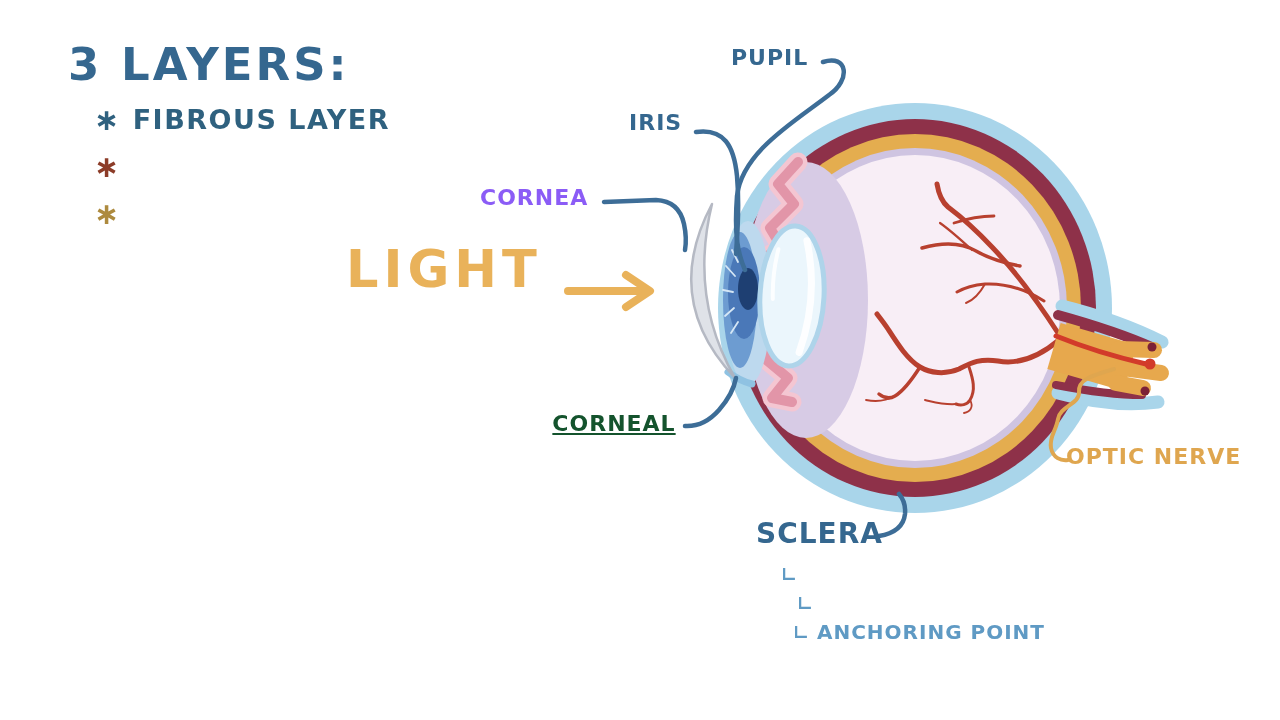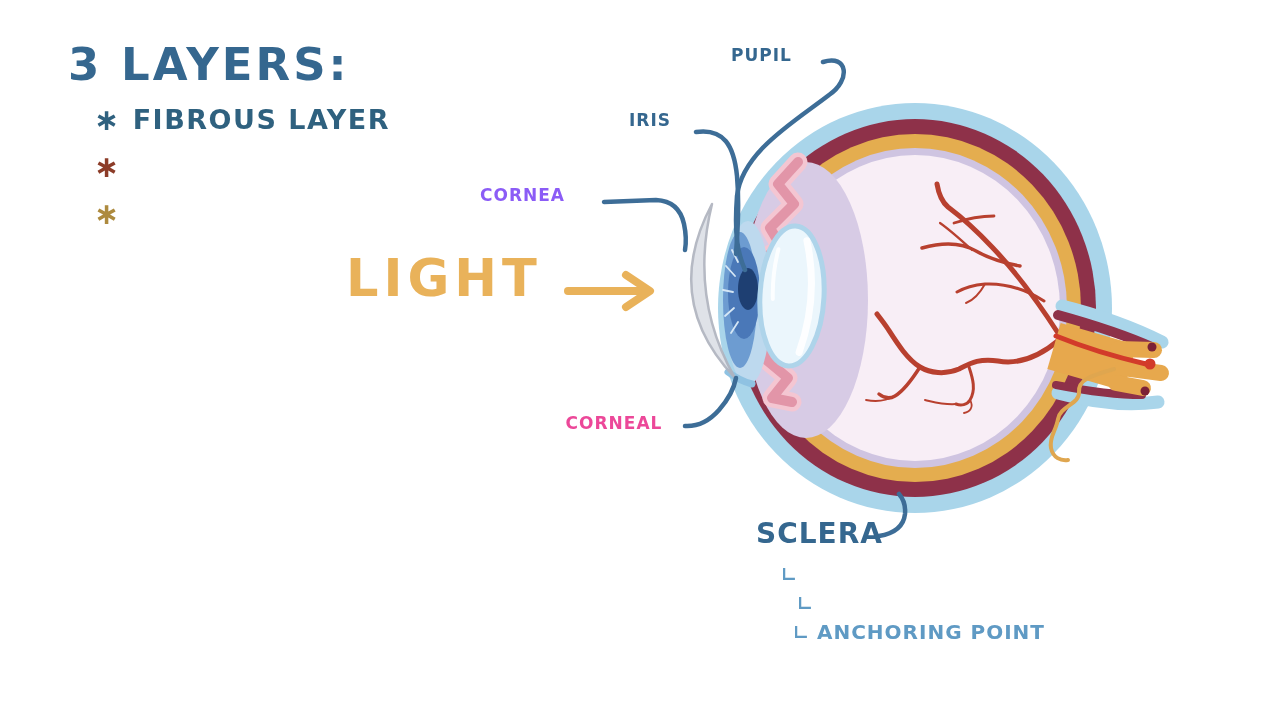--- a/index.html
+++ b/index.html
@@ -6,23 +6,23 @@
   .stage{position:relative;width:1280px;height:720px;overflow:hidden;background:#ffffff;
          font-family:"DejaVu Sans","Liberation Sans",sans-serif;font-weight:700;margin-left:28px;}
   .stage svg{position:absolute;left:0;top:0;}
   .lbl{position:absolute;white-space:nowrap;}
   
   .heading{left:40px;top:38px;font-size:45px;letter-spacing:3px;}
   .legend{position:absolute;left:66px;top:96px;}
   .legend-row{display:flex;align-items:center;height:47px;font-size:27px;letter-spacing:1.5px;}
   .legend-star{font-size:30px;margin-right:12px;line-height:1;}
   
-  .light-label{left:318px;top:249px;font-size:51px;letter-spacing:5px;}
+  .light-label{left:318px;top:240px;font-size:51px;letter-spacing:5px;}
   
-  .eye-lbl{font-size:17px;letter-spacing:1px;}
+  .eye-lbl{font-size:22px;letter-spacing:1px;}
   .lbl-pupil{left:703px;top:45px;}
   .lbl-iris{left:601px;top:110px;}
   .lbl-cornea{left:452px;top:185px;}
   .lbl-limbus{left:505px;top:408px;width:162px;text-align:center;white-space:normal;line-height:31px;}
   .lbl-sclera{left:728px;top:517px;font-size:28px;}
   .lbl-optic{left:1038px;top:444px;}
   .notes{position:absolute;left:753px;top:559px;}
   .note-row{display:flex;align-items:center;height:29px;font-size:20px;letter-spacing:1px;}
   .note-row .nb{margin-right:7px;font-size:19px;}
   .note-2{margin-left:16px;}
@@ -136,33 +136,34 @@
   </div>
 
   <div class="lbl light-label" style="color: rgb(233, 178, 90);">LIGHT</div>
 
   <div class="lbl eye-lbl lbl-pupil" style="color: rgb(53, 103, 143);">PUPIL</div>
 
   <div class="lbl eye-lbl lbl-iris" style="color: rgb(53, 103, 143);">IRIS</div>
 
   <div class="lbl eye-lbl lbl-cornea" style="color: #8b5cf6;">CORNEA</div>
 
-  <div class="lbl eye-lbl lbl-limbus" style="color: #ec4899;">
+  <div class="lbl eye-lbl lbl-limbus" style="color: #14532d; text-decoration: underline;">
     <div>CORNEAL</div>
   </div>
 
   <div class="lbl eye-lbl lbl-sclera" style="color: rgb(53, 103, 143);">SCLERA</div>
 
   <div class="notes" style="color: rgb(95, 154, 196);">
     <div class="note-row">
       <span class="nb">∟</span>
     </div>
     <div class="note-row note-2">
       <span class="nb">∟</span>
     </div>
     <div class="note-row note-3">
       <span class="nb">∟</span>
       <span>ANCHORING POINT</span>
     </div>
   </div>
 
+  <div class="lbl eye-lbl lbl-optic" style="color: rgb(223, 166, 79);">OPTIC NERVE</div>
 
 </div>
 
 </body></html>

